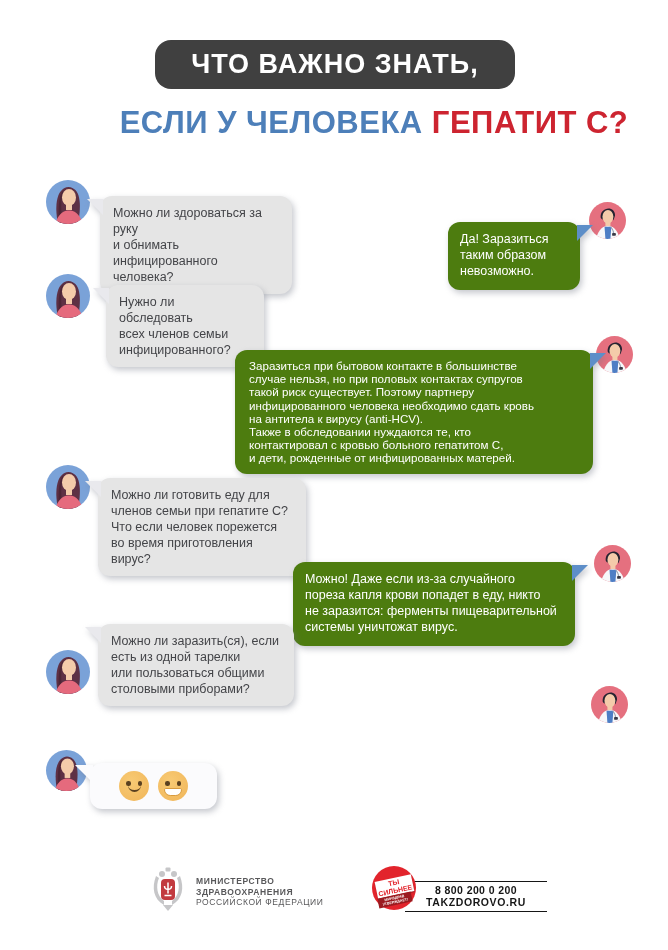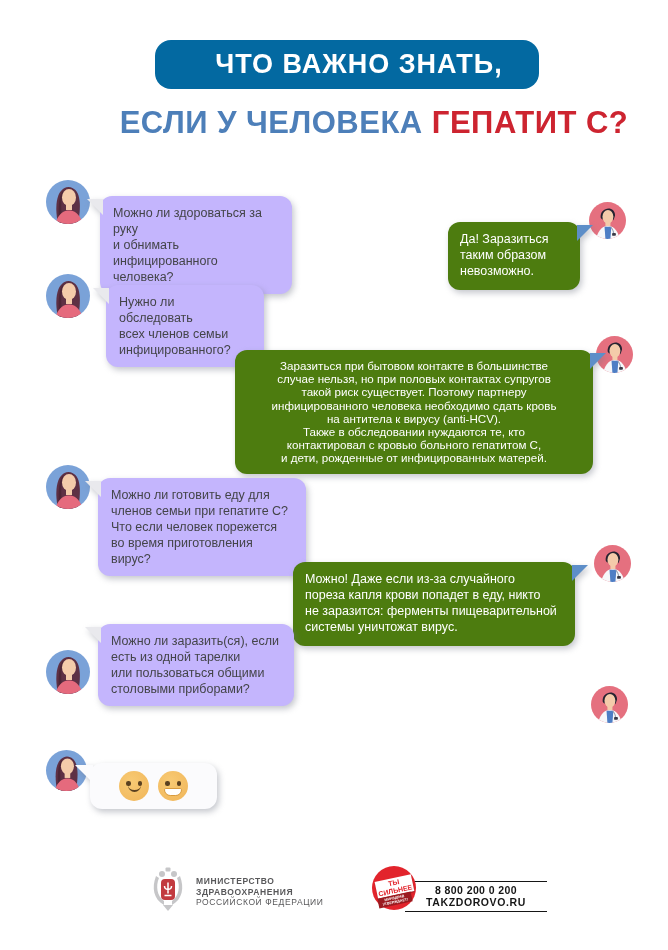--- a/index.html
+++ b/index.html
@@ -3,58 +3,58 @@
 <meta charset="utf-8">
 <style>
   html,body{margin:0;padding:0;background:#ffffff;}
   .page{
     position:relative;width:668px;height:950px;background:#ffffff;
     font-family:"Liberation Sans", sans-serif;overflow:hidden;margin:0 auto;
   }
   
   .header-badge{
     position:absolute;left:155px;top:40px;width:360px;height:49px;
-    background:#0369a1;border-radius:16px;color:#ffffff;
+    background:#404040;border-radius:16px;color:#ffffff;
     font-size:27px;font-weight:bold;letter-spacing:1px;
-    display:flex;align-items:center;justify-content:center;padding-left:24px;
+    display:flex;align-items:center;justify-content:center;
   }
   .page-title{
     position:absolute;left:0;top:105px;width:668px;text-align:center;
     font-size:31px;font-weight:bold;letter-spacing:.5px;white-space:nowrap;margin-left:40px;
   }
   .page-title .t-blue{color:#4d7fb9;}
   .page-title .t-red{color:#cd2430;}
   
   .avatar{position:absolute;border-radius:50%;}
   .avatar svg{display:block;width:100%;height:100%;}
   .av-w{width:44px;height:44px;}
   .av-d{width:37px;height:37px;}
   
   .bubble{
     position:absolute;border-radius:12px;box-sizing:border-box;
     white-space:pre-line;
     filter:drop-shadow(2px 3px 3px rgba(110,115,130,.40));
   }
   .bubble.q{
-    background:#c4b5fd;color:#434448;
+    background:#e5e5e5;color:#434448;
     font-size:12.5px;line-height:1.28;padding:9px 13px;
   }
   .bubble.q::after{
     content:"";position:absolute;left:-13px;top:3px;width:0;height:0;
     border-top:16px solid #e9e9ed;border-left:16px solid transparent;
   }
   .bubble.a{
     background:#4d7c0f;color:#ffffff;
     font-size:12.5px;line-height:1.27;padding:10px 12px;
   }
   .bubble.a::after{
     content:"";position:absolute;right:-13px;top:3px;width:0;height:0;
     border-top:16px solid #5d8ec8;border-right:16px solid transparent;
   }
-  .bubble.a.big{font-size:11.6px;line-height:1.14;padding:9px 14px;text-align:center;}
+  .bubble.a.big{font-size:11.6px;line-height:1.14;padding:9px 14px;}
   
   .bubble.emoji-b{
     background:#fbfbfd;height:46px;display:flex;align-items:center;
     justify-content:center;gap:9px;padding:0 10px;
   }
   .bubble.emoji-b::after{
     content:"";position:absolute;left:-15px;top:2px;width:0;height:0;
     border-top:18px solid #fbfbfd;border-left:18px solid transparent;
   }
   .emoji-face{position:relative;width:30px;height:30px;border-radius:50%;

